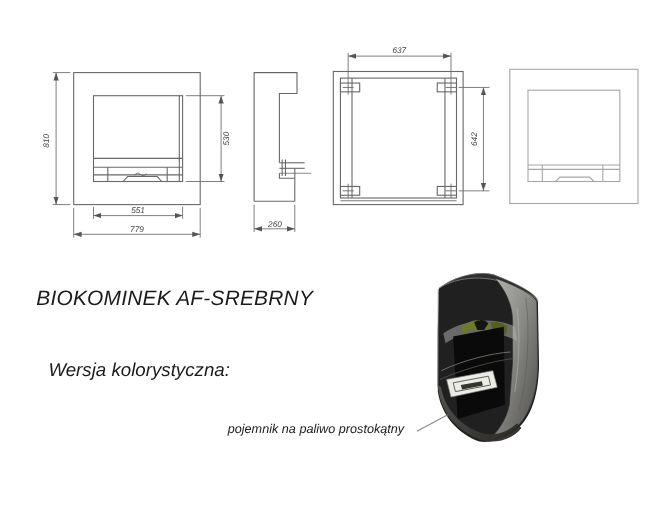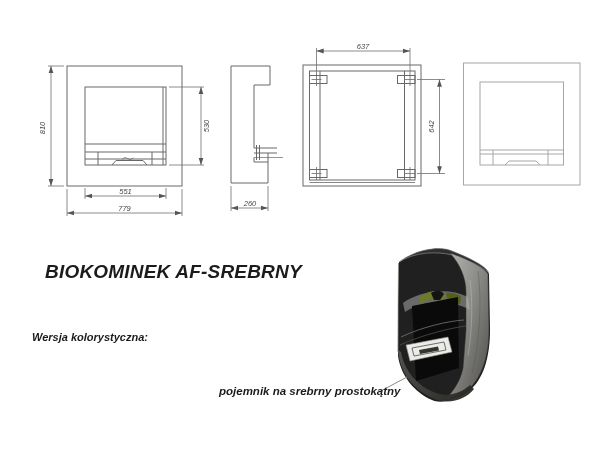--- a/index.html
+++ b/index.html
@@ -1,23 +1,23 @@
 <!DOCTYPE html>
 <html><head>
 <meta charset="utf-8">
 <style>
   html,body{margin:0;padding:0;background:#e8e8e8;}
   .canvas{
     position:relative;width:600px;height:463px;background:#ffffff;
     font-family:"Liberation Sans",sans-serif;overflow:hidden;
   }
   .drawing-svg{position:absolute;left:0;top:0;}
-  .txt{position:absolute;color:#1b1b1b;font-style:italic;font-weight:bold;white-space:nowrap;margin-left:12px;}
+  .txt{position:absolute;color:#1b1b1b;font-style:italic;font-weight:normal;white-space:nowrap;}
   .title{left:33px;top:261px;font-size:19px;line-height:22px;letter-spacing:.2px;}
-  .subhead{left:20px;top:330px;font-size:11px;line-height:14px;}
+  .subhead{left:44px;top:330px;font-size:17px;line-height:14px;}
   .option{left:30px;top:356px;font-size:11.5px;line-height:14px;}
   .callout{left:207px;top:384px;font-size:11.5px;line-height:14px;}
   svg text{font-family:"Liberation Sans",sans-serif;font-style:italic;fill:#454545;font-size:7.5px;}
 </style>
 </head>
 <body>
 
 <div class="canvas">
 
   <svg class="drawing-svg" width="600" height="463" viewBox="0 0 600 463">
@@ -151,15 +151,15 @@
       <path d="M412,348 L444,342 L446,350 L414,356 Z" fill="none" stroke="#5f5f5a" stroke-width="0.9" stroke-linejoin="round"></path>
       <path d="M419,350 L438,346.5 L439,350.5 L420,354 Z" fill="#35352f"></path>
       <path d="M398.5,263 L398,352" stroke="#77766f" stroke-width="0.8" fill="none"></path>
     </g>
 
     <line x1="379" y1="392" x2="407" y2="377" stroke="#8a8a8a" stroke-width="1"></line>
   </svg>
 
   <div class="txt title">BIOKOMINEK AF-SREBRNY</div>
   <div class="txt subhead">Wersja kolorystyczna:</div>
-  <div class="txt callout">pojemnik na srebrny prostokątny</div>
+  <div class="txt callout">pojemnik na paliwo prostokątny</div>
 
 </div>
 
 </body></html>

